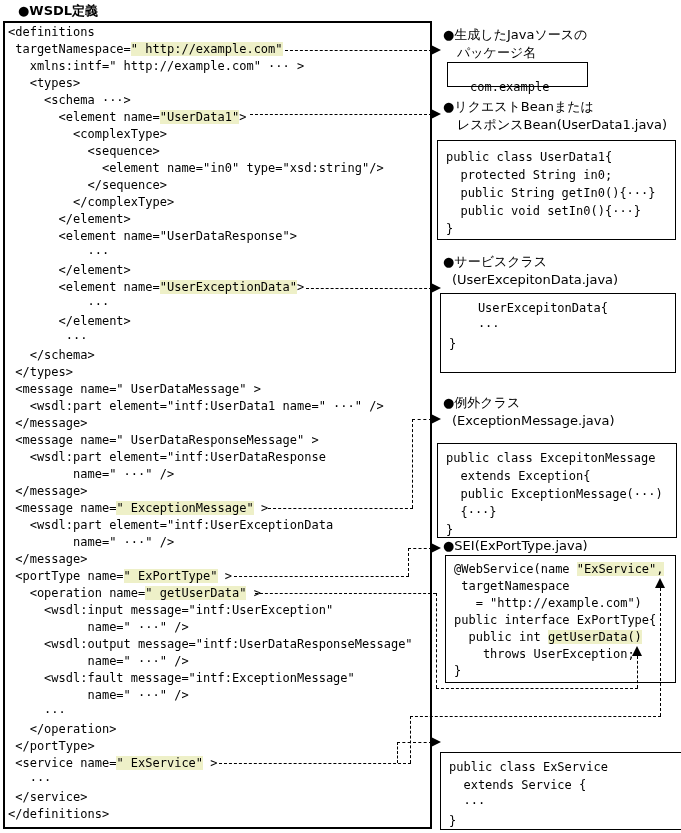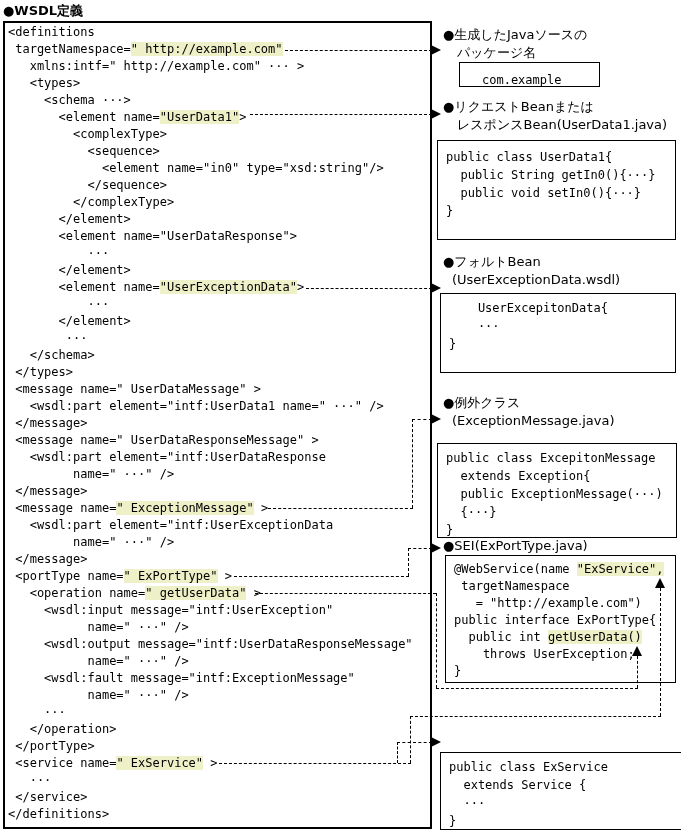--- a/index.html
+++ b/index.html
@@ -1,27 +1,27 @@
 <!DOCTYPE html>
 <html><head>
 <meta charset="utf-8">
 <style>
   html,body{margin:0;padding:0;background:#fff;}
   .canvas{position:relative;width:681px;height:833px;background:#fff;color:#000;overflow:hidden;}
-  .title{position:absolute;left:3px;top:2px;font:bold 13px/17px "DejaVu Sans",sans-serif;white-space:nowrap;}
+  .title{position:absolute;left:18px;top:2px;font:bold 13px/17px "DejaVu Sans",sans-serif;white-space:nowrap;}
   .wsdl-box{position:absolute;left:3px;top:21px;width:429px;height:808px;border:2px solid #000;box-sizing:border-box;background:#fff;}
   .code{font:12px/17px "DejaVu Sans Mono",monospace;white-space:pre;}
   #wsdl-code{position:absolute;left:8px;top:24px;z-index:2;}
   .cl{height:17px;}
   .hl{background:#eef0c8;}
   .ann-h{position:absolute;font:13px/16px "DejaVu Sans",sans-serif;white-space:nowrap;z-index:2;}
   .ann-box{position:absolute;border:1px solid #000;box-sizing:border-box;background:#fff;
            font:12px/18px "DejaVu Sans Mono",monospace;white-space:pre;padding:5px 4px 0 8px;z-index:2;}
   .ann-box .cl{height:18px;}
-  .pkg-box{padding:7px 0 0 22px;font:12px/20px "DejaVu Sans Mono",monospace;margin-left:12px;}
+  .pkg-box{padding:14px 0 0 22px;font:12px/20px "DejaVu Sans Mono",monospace;}
   .sei-box{font:12px/17px "DejaVu Sans Mono",monospace;}
   .sei-box .cl{height:17px;}
   .dash-h{position:absolute;height:0;border-top:1px dashed #000;z-index:5;}
   .dash-v{position:absolute;width:0;border-left:1px dashed #000;z-index:5;}
   .arr-r{position:absolute;width:0;height:0;border-top:5px solid transparent;border-bottom:5px solid transparent;border-left:10px solid #000;z-index:6;}
   .arr-u{position:absolute;width:0;height:0;border-left:5px solid transparent;border-right:5px solid transparent;border-bottom:10px solid #000;z-index:6;}
 </style>
 </head>
 <body>
 
@@ -31,24 +31,24 @@
 
   <div class="wsdl-box"></div>
   <div class="code" id="wsdl-code"><div class="cl"><span>&lt;definitions</span></div><div class="cl"><span> targetNamespace=</span><span class="hl" style="background: rgb(238, 240, 200);">" http://example.com"</span></div><div class="cl"><span>   xmlns:intf=" http://example.com" ··· &gt;</span></div><div class="cl"><span>   &lt;types&gt;</span></div><div class="cl"><span>     &lt;schema ···&gt;</span></div><div class="cl"><span>       &lt;element name=</span><span class="hl" style="background: rgb(238, 240, 200);">"UserData1"</span><span>&gt;</span></div><div class="cl"><span>         &lt;complexType&gt;</span></div><div class="cl"><span>           &lt;sequence&gt;</span></div><div class="cl"><span>             &lt;element name="in0" type="xsd:string"/&gt;</span></div><div class="cl"><span>           &lt;/sequence&gt;</span></div><div class="cl"><span>         &lt;/complexType&gt;</span></div><div class="cl"><span>       &lt;/element&gt;</span></div><div class="cl"><span>       &lt;element name="UserDataResponse"&gt;</span></div><div class="cl"><span>           ···</span></div><div class="cl"><span>       &lt;/element&gt;</span></div><div class="cl"><span>       &lt;element name=</span><span class="hl" style="background: rgb(238, 240, 200);">"UserExceptionData"</span><span>&gt;</span></div><div class="cl"><span>           ···</span></div><div class="cl"><span>       &lt;/element&gt;</span></div><div class="cl"><span>        ···</span></div><div class="cl"><span>   &lt;/schema&gt;</span></div><div class="cl"><span> &lt;/types&gt;</span></div><div class="cl"><span> &lt;message name=" UserDataMessage" &gt;</span></div><div class="cl"><span>   &lt;wsdl:part element="intf:UserData1 name=" ···" /&gt;</span></div><div class="cl"><span> &lt;/message&gt;</span></div><div class="cl"><span> &lt;message name=" UserDataResponseMessage" &gt;</span></div><div class="cl"><span>   &lt;wsdl:part element="intf:UserDataResponse</span></div><div class="cl"><span>         name=" ···" /&gt;</span></div><div class="cl"><span> &lt;/message&gt;</span></div><div class="cl"><span> &lt;message name=</span><span class="hl" style="background: rgb(238, 240, 200);">" ExceptionMessage"</span><span> &gt;</span></div><div class="cl"><span>   &lt;wsdl:part element="intf:UserExceptionData</span></div><div class="cl"><span>         name=" ···" /&gt;</span></div><div class="cl"><span> &lt;/message&gt;</span></div><div class="cl"><span> &lt;portType name=</span><span class="hl" style="background: rgb(238, 240, 200);">" ExPortType"</span><span> &gt;</span></div><div class="cl"><span>   &lt;operation name=</span><span class="hl" style="background: rgb(238, 240, 200);">" getUserData"</span><span> &gt;</span></div><div class="cl"><span>     &lt;wsdl:input message="intf:UserException"</span></div><div class="cl"><span>           name=" ···" /&gt;</span></div><div class="cl"><span>     &lt;wsdl:output message="intf:UserDataResponseMessage"</span></div><div class="cl"><span>           name=" ···" /&gt;</span></div><div class="cl"><span>     &lt;wsdl:fault message="intf:ExceptionMessage"</span></div><div class="cl"><span>           name=" ···" /&gt;</span></div><div class="cl"><span>     ···</span></div><div class="cl"><span>   &lt;/operation&gt;</span></div><div class="cl"><span> &lt;/portType&gt;</span></div><div class="cl"><span> &lt;service name=</span><span class="hl" style="background: rgb(238, 240, 200);">" ExService"</span><span> &gt;</span></div><div class="cl"><span>   ···</span></div><div class="cl"><span> &lt;/service&gt;</span></div><div class="cl"><span>&lt;/definitions&gt;</span></div></div>
 
   <div class="ann-h" style="left:443px;top:27px;text-align:center;">●生成したJavaソースの</div>
   <div class="ann-h" style="left:457px;top:45px;">パッケージ名</div>
   <div class="ann-box pkg-box" style="left:447px;top:62px;width:141px;height:25px;"><div class="cl"><span>com.example</span></div></div>
 
   <div class="ann-h" style="left:443px;top:99px;">●リクエストBeanまたは</div>
   <div class="ann-h" style="left:457px;top:117px;">レスポンスBean(UserData1.java)</div>
-  <div class="ann-box" style="left:437px;top:140px;width:239px;height:100px;padding-top:7px;"><div class="cl"><span>public class UserData1{</span></div><div class="cl"><span>  public String getIn0(){···}</span></div><div class="cl"><span>  public void setIn0(){···}</span></div><div class="cl"><span>}</span></div></div>
+  <div class="ann-box" style="left:437px;top:140px;width:239px;height:100px;padding-top:7px;"><div class="cl"><span>public class UserData1{</span></div><div class="cl"><span>  protected String in0;</span></div><div class="cl"><span>  public String getIn0(){···}</span></div><div class="cl"><span>  public void setIn0(){···}</span></div><div class="cl"><span>}</span></div></div>
 
-  <div class="ann-h" style="left:443px;top:254px;">●フォルトBean</div>
-  <div class="ann-h" style="left:452px;top:272px;">(UserExceptionData.wsdl)</div>
+  <div class="ann-h" style="left:443px;top:254px;">●サービスクラス</div>
+  <div class="ann-h" style="left:452px;top:272px;">(UserExcepitonData.java)</div>
   <div class="ann-box" style="left:440px;top:293px;width:236px;height:80px;"><div class="cl"><span>    UserExcepitonData{</span></div><div class="cl"><span>    ···</span></div><div class="cl"><span>}</span></div></div>
 
   <div class="ann-h" style="left:443px;top:395px;">●例外クラス</div>
   <div class="ann-h" style="left:452px;top:413px;">(ExceptionMessage.java)</div>
   <div class="ann-box" style="left:437px;top:431px;width:240px;height:95px;margin-top:12px;"><div class="cl"><span>public class ExcepitonMessage</span></div><div class="cl"><span>  extends Exception{</span></div><div class="cl"><span>  public ExceptionMessage(···)</span></div><div class="cl"><span>  {···}</span></div><div class="cl"><span>}</span></div></div>
 
   <div class="ann-h" style="left:443px;top:538px;">●SEI(ExPortType.java)</div>
   <div class="ann-box sei-box" style="left:445px;top:555px;width:231px;height:128px;"><div class="cl"><span>@WebService(name </span><span class="hl" style="background: rgb(238, 240, 200);">"ExService",</span></div><div class="cl"><span> targetNamespace</span></div><div class="cl"><span>   = "http://example.com")</span></div><div class="cl"><span>public interface ExPortType{</span></div><div class="cl"><span>  public int </span><span class="hl" style="background: rgb(238, 240, 200);">getUserData()</span></div><div class="cl"><span>    throws UserException;</span></div><div class="cl"><span>}</span></div></div>
 
   <div class="ann-box" style="left:440px;top:752px;width:255px;height:78px;"><div class="cl"><span>public class ExService</span></div><div class="cl"><span>  extends Service {</span></div><div class="cl"><span>  ···</span></div><div class="cl"><span>}</span></div></div>

